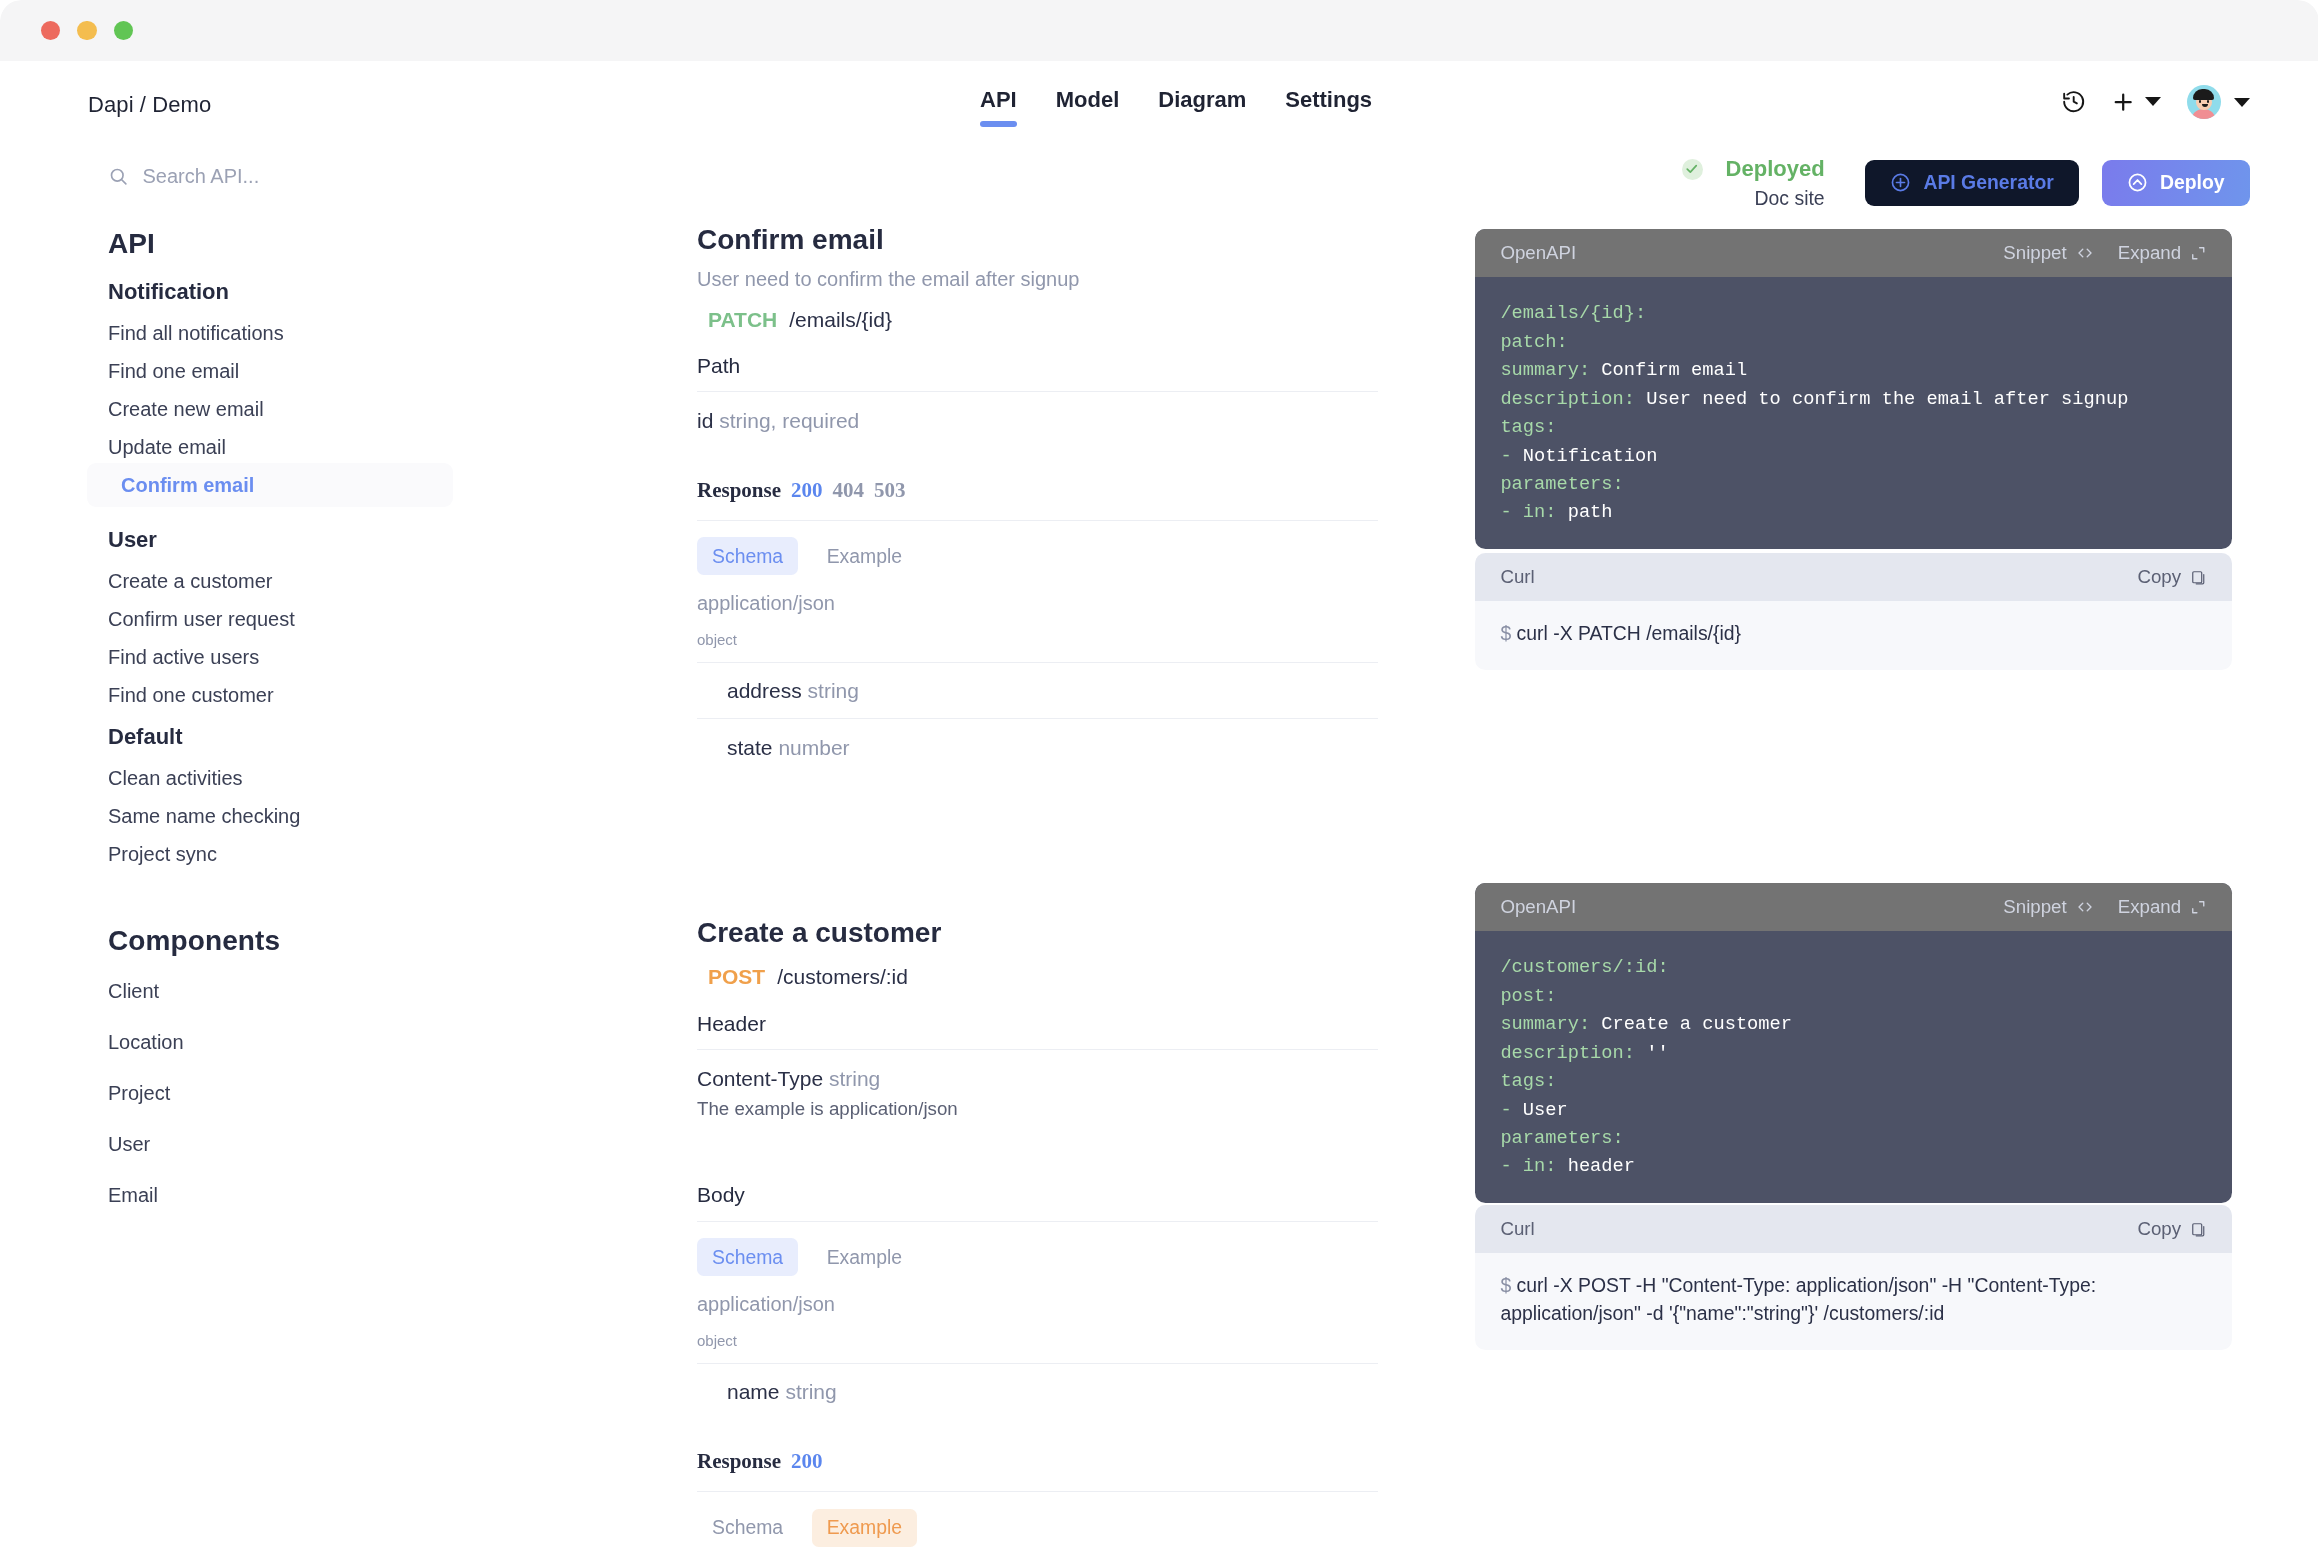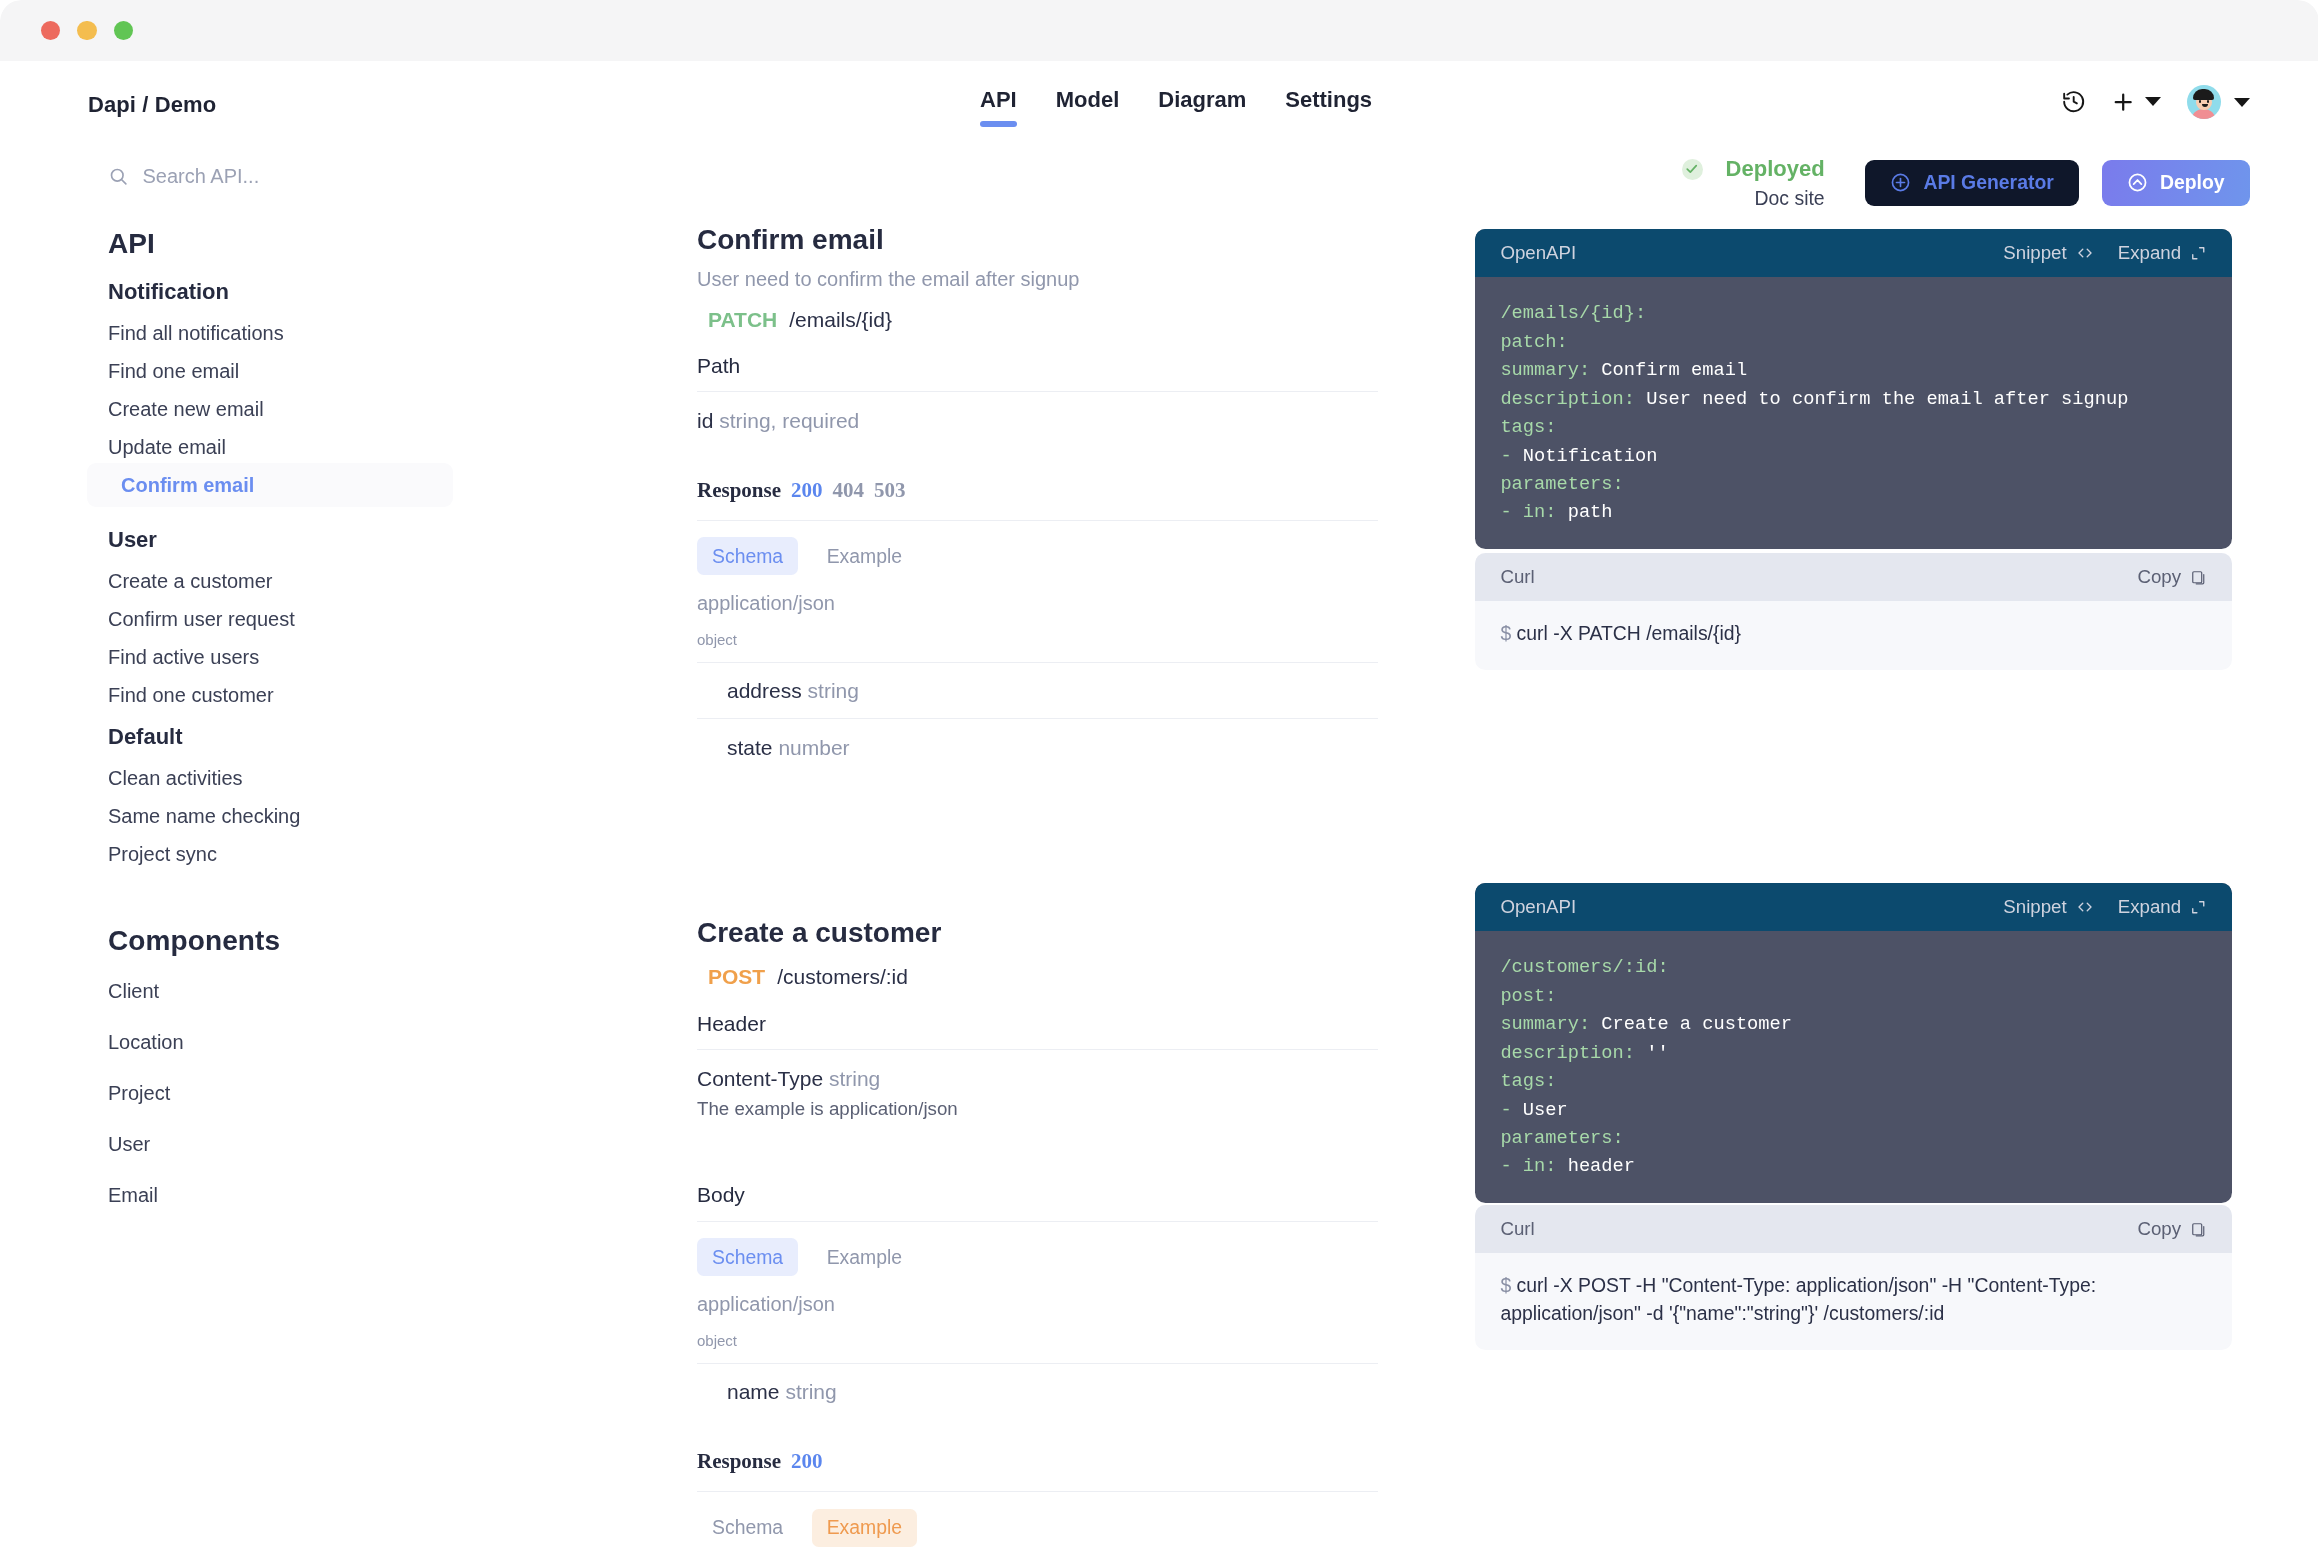--- a/index.html
+++ b/index.html
@@ -31,21 +31,21 @@
   .tl.yellow { background: #f4bd4f; }
   .tl.green { background: #61c554; }
 
   
   #topbar {
     position: absolute; top: 61px; left: 0;
     width: 2319px; height: 82px;
   }
   #brand {
     position: absolute; left: 88px; top: 31px;
-    font-size: 22px; font-weight: 700; color: #1f2333;
+    font-size: 22px; font-weight: 400; color: #1f2333;
     letter-spacing: 0.1px;
   }
   #tabs {
     position: absolute; left: 980px; top: 26px;
     display: flex; gap: 39px; align-items: flex-start;
   }
   .tab {
     font-size: 22px; font-weight: 600; color: #1f2333;
     padding-bottom: 13.5px; cursor: pointer; position: relative;
     white-space: nowrap;
@@ -149,21 +149,21 @@
   .objtype { margin-top: 16.5px; font-size: 15px; color: #9097ac; padding-bottom: 13.5px; }
 
   
   #right { position: absolute; left: 1475px; top: 0; width: 757px; }
   .panel { width: 757px; border-radius: 10.5px; overflow: hidden; }
   .panel.dark { background: #4d5266; }
   .panel-head {
     height: 48px; display: flex; align-items: center; justify-content: space-between;
     padding: 0 25.4px; font-size: 18.7px;
   }
-  .panel.dark .panel-head { background: #0c4a6e; color: #cfd3df; }
+  .panel.dark .panel-head { background: #737373; color: #cfd3df; }
   .panel-head-right { display: flex; gap: 24px; align-items: center; }
   .ph-act { display: flex; align-items: center; gap: 9px; cursor: pointer; }
   .code { padding: 22.4px 25.4px 22.4px 25.4px; font-family: "Liberation Mono", monospace; font-size: 18.7px; line-height: 1.52; }
   .code .key { color: #a7d9a9; }
   .code .val { color: #ffffff; }
 
   .panel.light { background: #f7f8fb; border-radius: 10.5px; overflow: hidden; }
   .panel.light .panel-head { background: #e4e7ef; color: #5b6074; }
   .curl-body { padding: 19.4px 25.4px 22.4px 25.4px; font-size: 19.4px; color: #2b3047; line-height: 1.42; }
   .curl-body .dollar { color: #8a90a5; }

